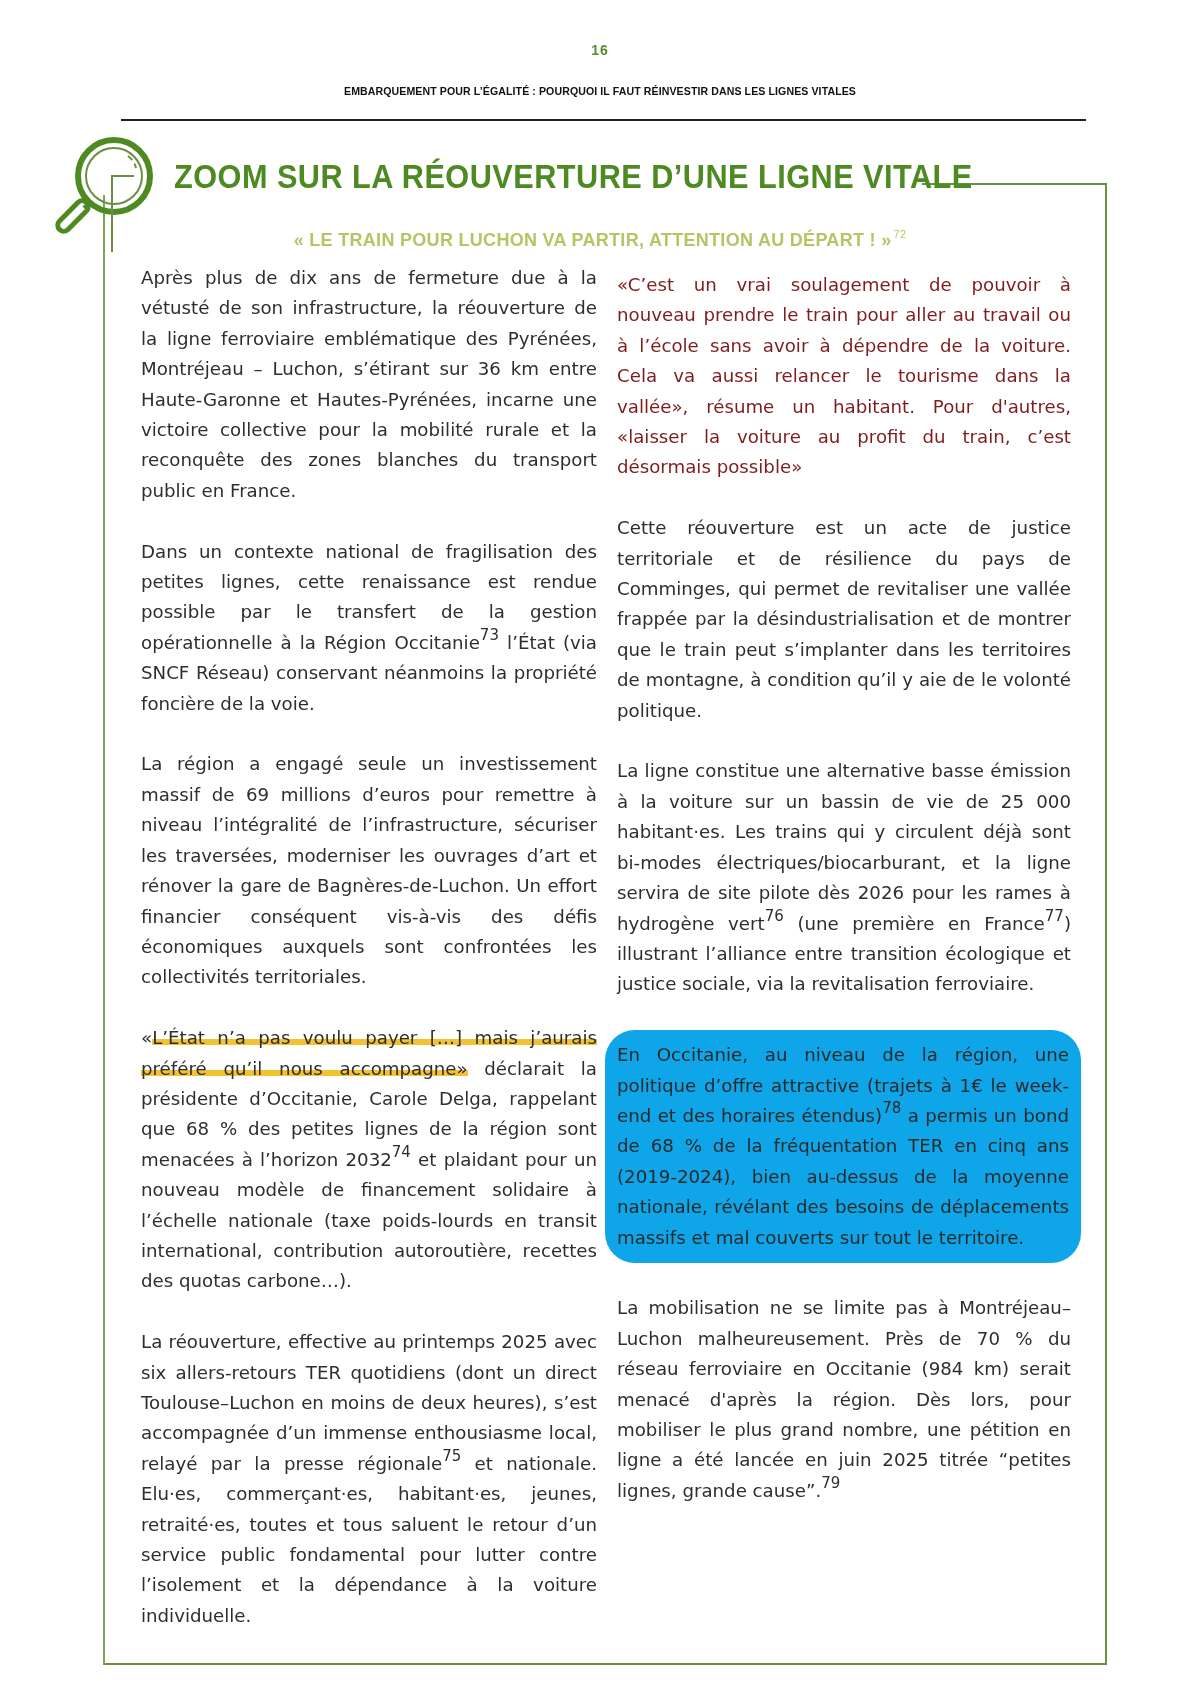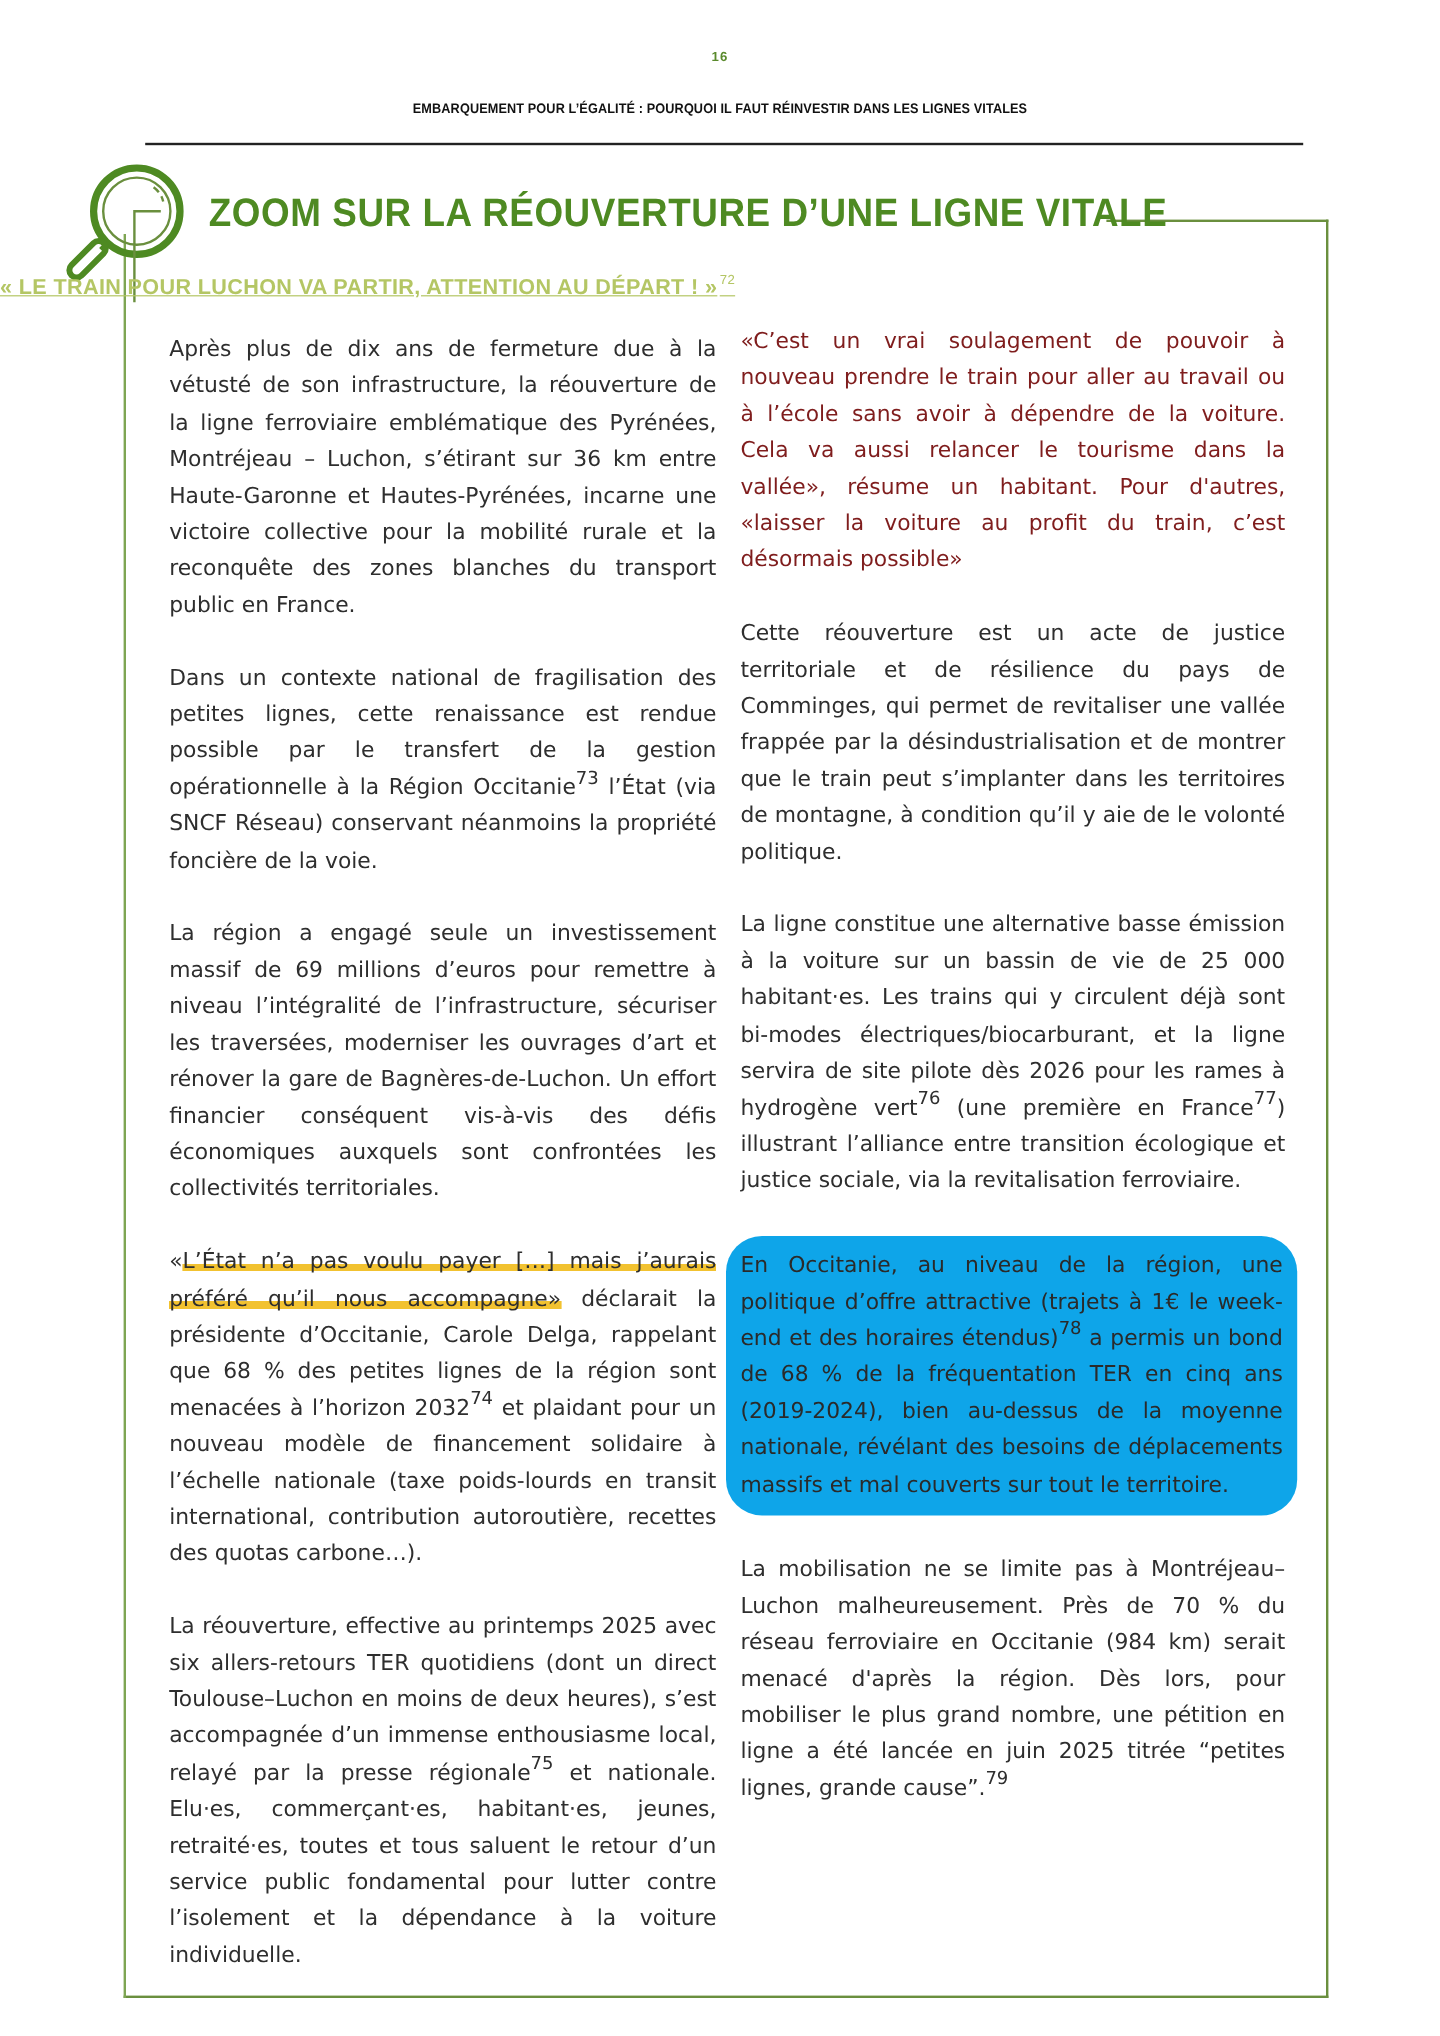--- a/index.html
+++ b/index.html
@@ -1,44 +1,44 @@
 <!DOCTYPE html>
 <html><head>
   <meta charset="utf-8">
   <style>
     html, body { margin: 0; padding: 0; background: #ffffff; }
     body { width: 1200px; height: 1697px; position: relative; overflow: hidden;
       font-family: "DejaVu Sans", sans-serif; color: #2b2b2b; }
 
     .page-number { position: absolute; top: 42px; left: 0; width: 1200px; text-align: center;
-      font-family: "Liberation Sans", sans-serif; font-weight: bold; font-size: 11px; color: #5a8a2c; letter-spacing: 1px; }
+      font-family: "Liberation Sans", sans-serif; font-weight: bold; font-size: 14px; color: #5a8a2c; letter-spacing: 1px; }
     .running-header { position: absolute; top: 85px; left: 0; width: 1200px; text-align: center;
       font-family: "Liberation Sans", sans-serif; font-weight: bold; font-size: 11.5px; color: #111;
       letter-spacing: 0.1px; transform: scaleX(0.92); }
     .header-rule { position: absolute; top: 119px; left: 121px; width: 965px; height: 2px; background: #222; }
 
     
     .frame-top { position: absolute; top: 183px; left: 922px; width: 185px; height: 2px; background: #6a8f3e; }
     .frame-right { position: absolute; top: 183px; left: 1105px; width: 2px; height: 1482px; background: #6a8f3e; }
     .frame-bottom { position: absolute; top: 1663px; left: 103px; width: 1004px; height: 2px; background: #6a8f3e; }
     .frame-left { position: absolute; top: 195px; left: 103px; width: 2px; height: 1470px; background: #7ea553; }
 
     .magnifier { position: absolute; top: 132px; left: 50px; width: 120px; height: 120px; }
 
     .title { position: absolute; top: 158px; left: 174px; font-family: "Liberation Sans", sans-serif;
       font-weight: bold; font-size: 33px; color: #4e8a22; letter-spacing: 0.5px; white-space: nowrap;
       transform: scaleX(0.93); transform-origin: left center; }
-    .subtitle { position: absolute; top: 228px; left: 0; width: 1200px; text-align: left;
+    .subtitle { position: absolute; top: 228px; left: 0; width: 1200px; text-align: center;
       font-family: "Liberation Sans", sans-serif; font-weight: bold; font-size: 18px; color: #b4c664;
-      letter-spacing: 0.3px; text-decoration: underline; }
+      letter-spacing: 0.3px; }
     .subtitle sup { font-size: 11px; font-weight: normal; vertical-align: 8px; margin-left: 2px; }
 
     .col { position: absolute; width: 456px; font-size: 18.2px; line-height: 30.4px; text-align: justify;
       color: #2e2e2e; }
-    .col-left { left: 141px; top: 277px; }
+    .col-left { left: 141px; top: 263px; }
     .col-right { left: 617px; top: 270px; width: 454px; }
     .col p { margin: 0 0 30.4px 0; }
     .col sup { font-size: 15px; line-height: 0; vertical-align: 9px; }
 
     .quote-strong { color: #7f1d1d; }
     .hl { background: linear-gradient(to bottom, transparent 0%, transparent 58%, #f2c230 58%, #f2c230 88%, transparent 88%); }
 
     .callout { position: relative; background: #0ea5e9; border-radius: 30px; margin: 0 -10px 30.4px -12px;
       padding: 10px 12px 10px 12px; color: #2a2a2a; }
   </style>

